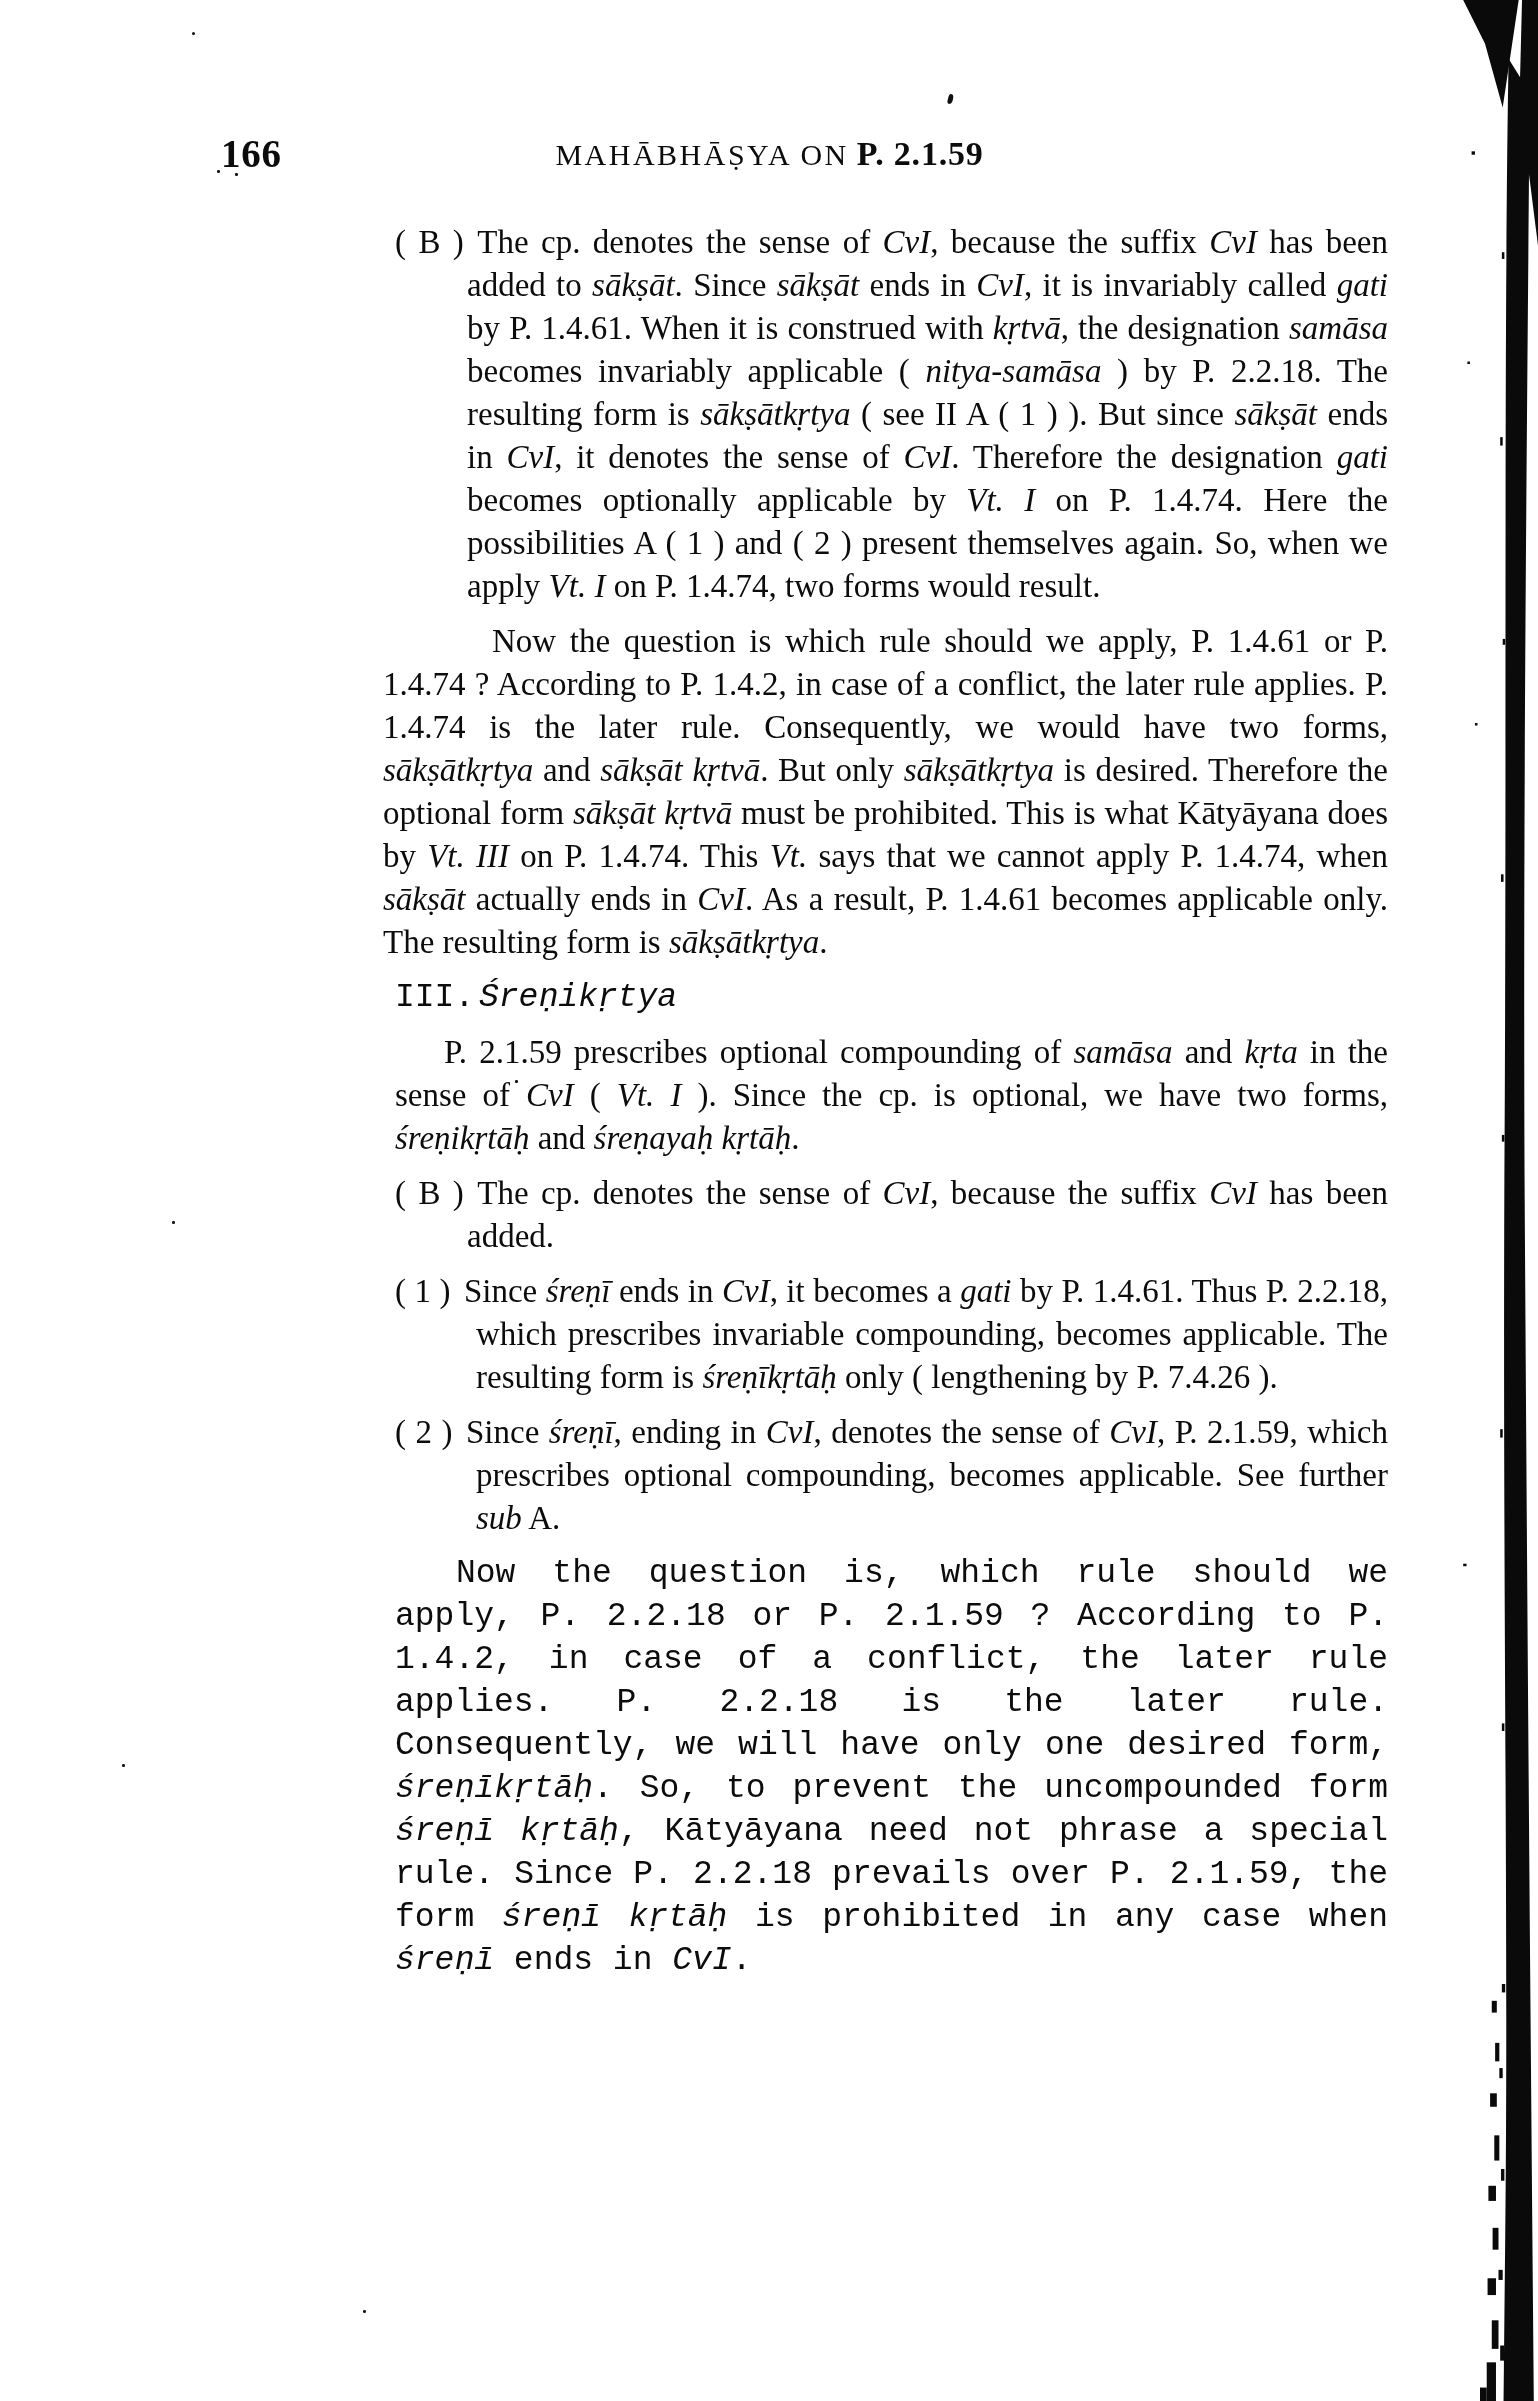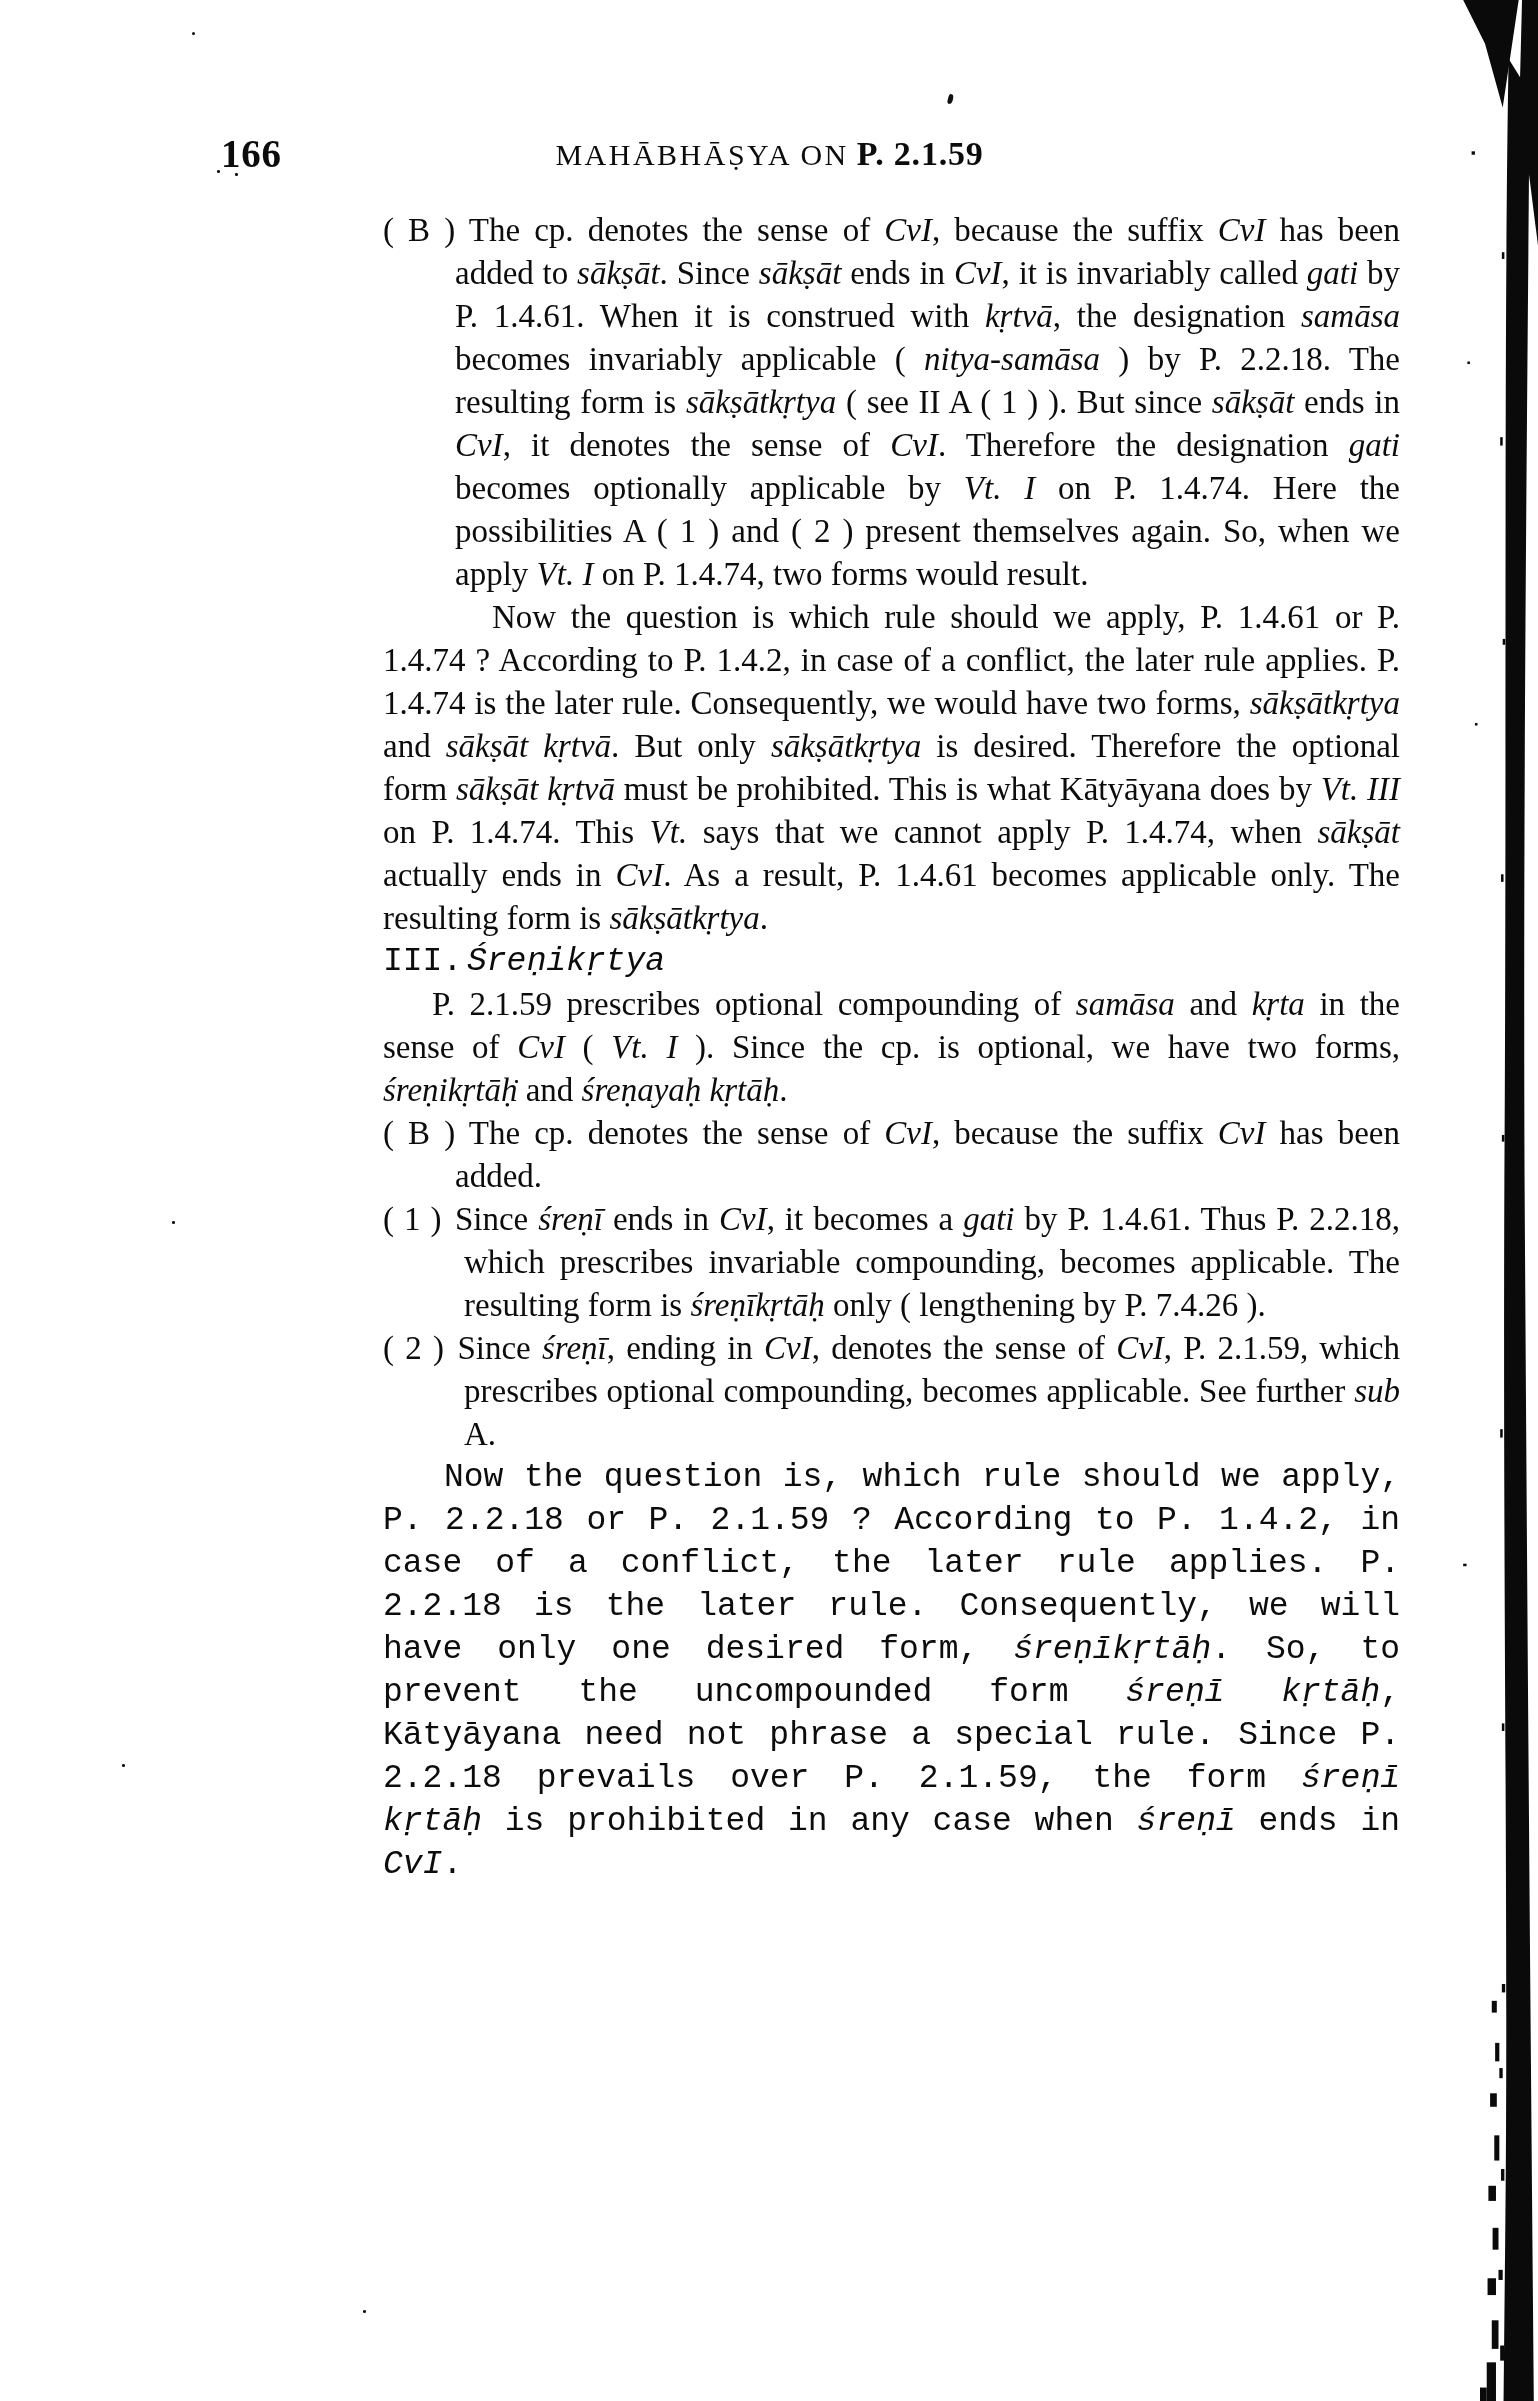--- a/index.html
+++ b/index.html
@@ -22,21 +22,21 @@
     text-align:center;white-space:nowrap;
   }
   .runhead .small-caps{font-size:30px;letter-spacing:2.5px;}
   .runhead .rule-ref{font-size:34px;font-weight:bold;letter-spacing:0.8px;margin-left:8px;}
   
   .content{
     position:absolute;left:383px;top:209px;width:1017px;
     font-size:33px;line-height:43px;
     text-align:justify;
   }
-  .content p{margin:0;}
+  .content p{margin:12px;}
   .content i{font-style:italic;}
   .lbl{margin-right:13.5px;white-space:nowrap;}
   .hang{padding-left:72px;text-indent:-72px;}
   .ind2{margin-left:72px;text-indent:49px;}
   .heading{margin:22px 0 22px -69px;text-align:left;font-family:Liberation Mono, monospace;}
   .heading .lbl3{display:inline-block;width:84px;text-indent:0;}
   .heading i{font-style:italic;}
   .item{margin-left:76px;padding-left:81px;text-indent:-81px;margin-top:6.7px;}
   .closing{margin-left:156px;text-indent:61px;margin-top:6.7px;font-family:Liberation Mono, monospace;}
   

